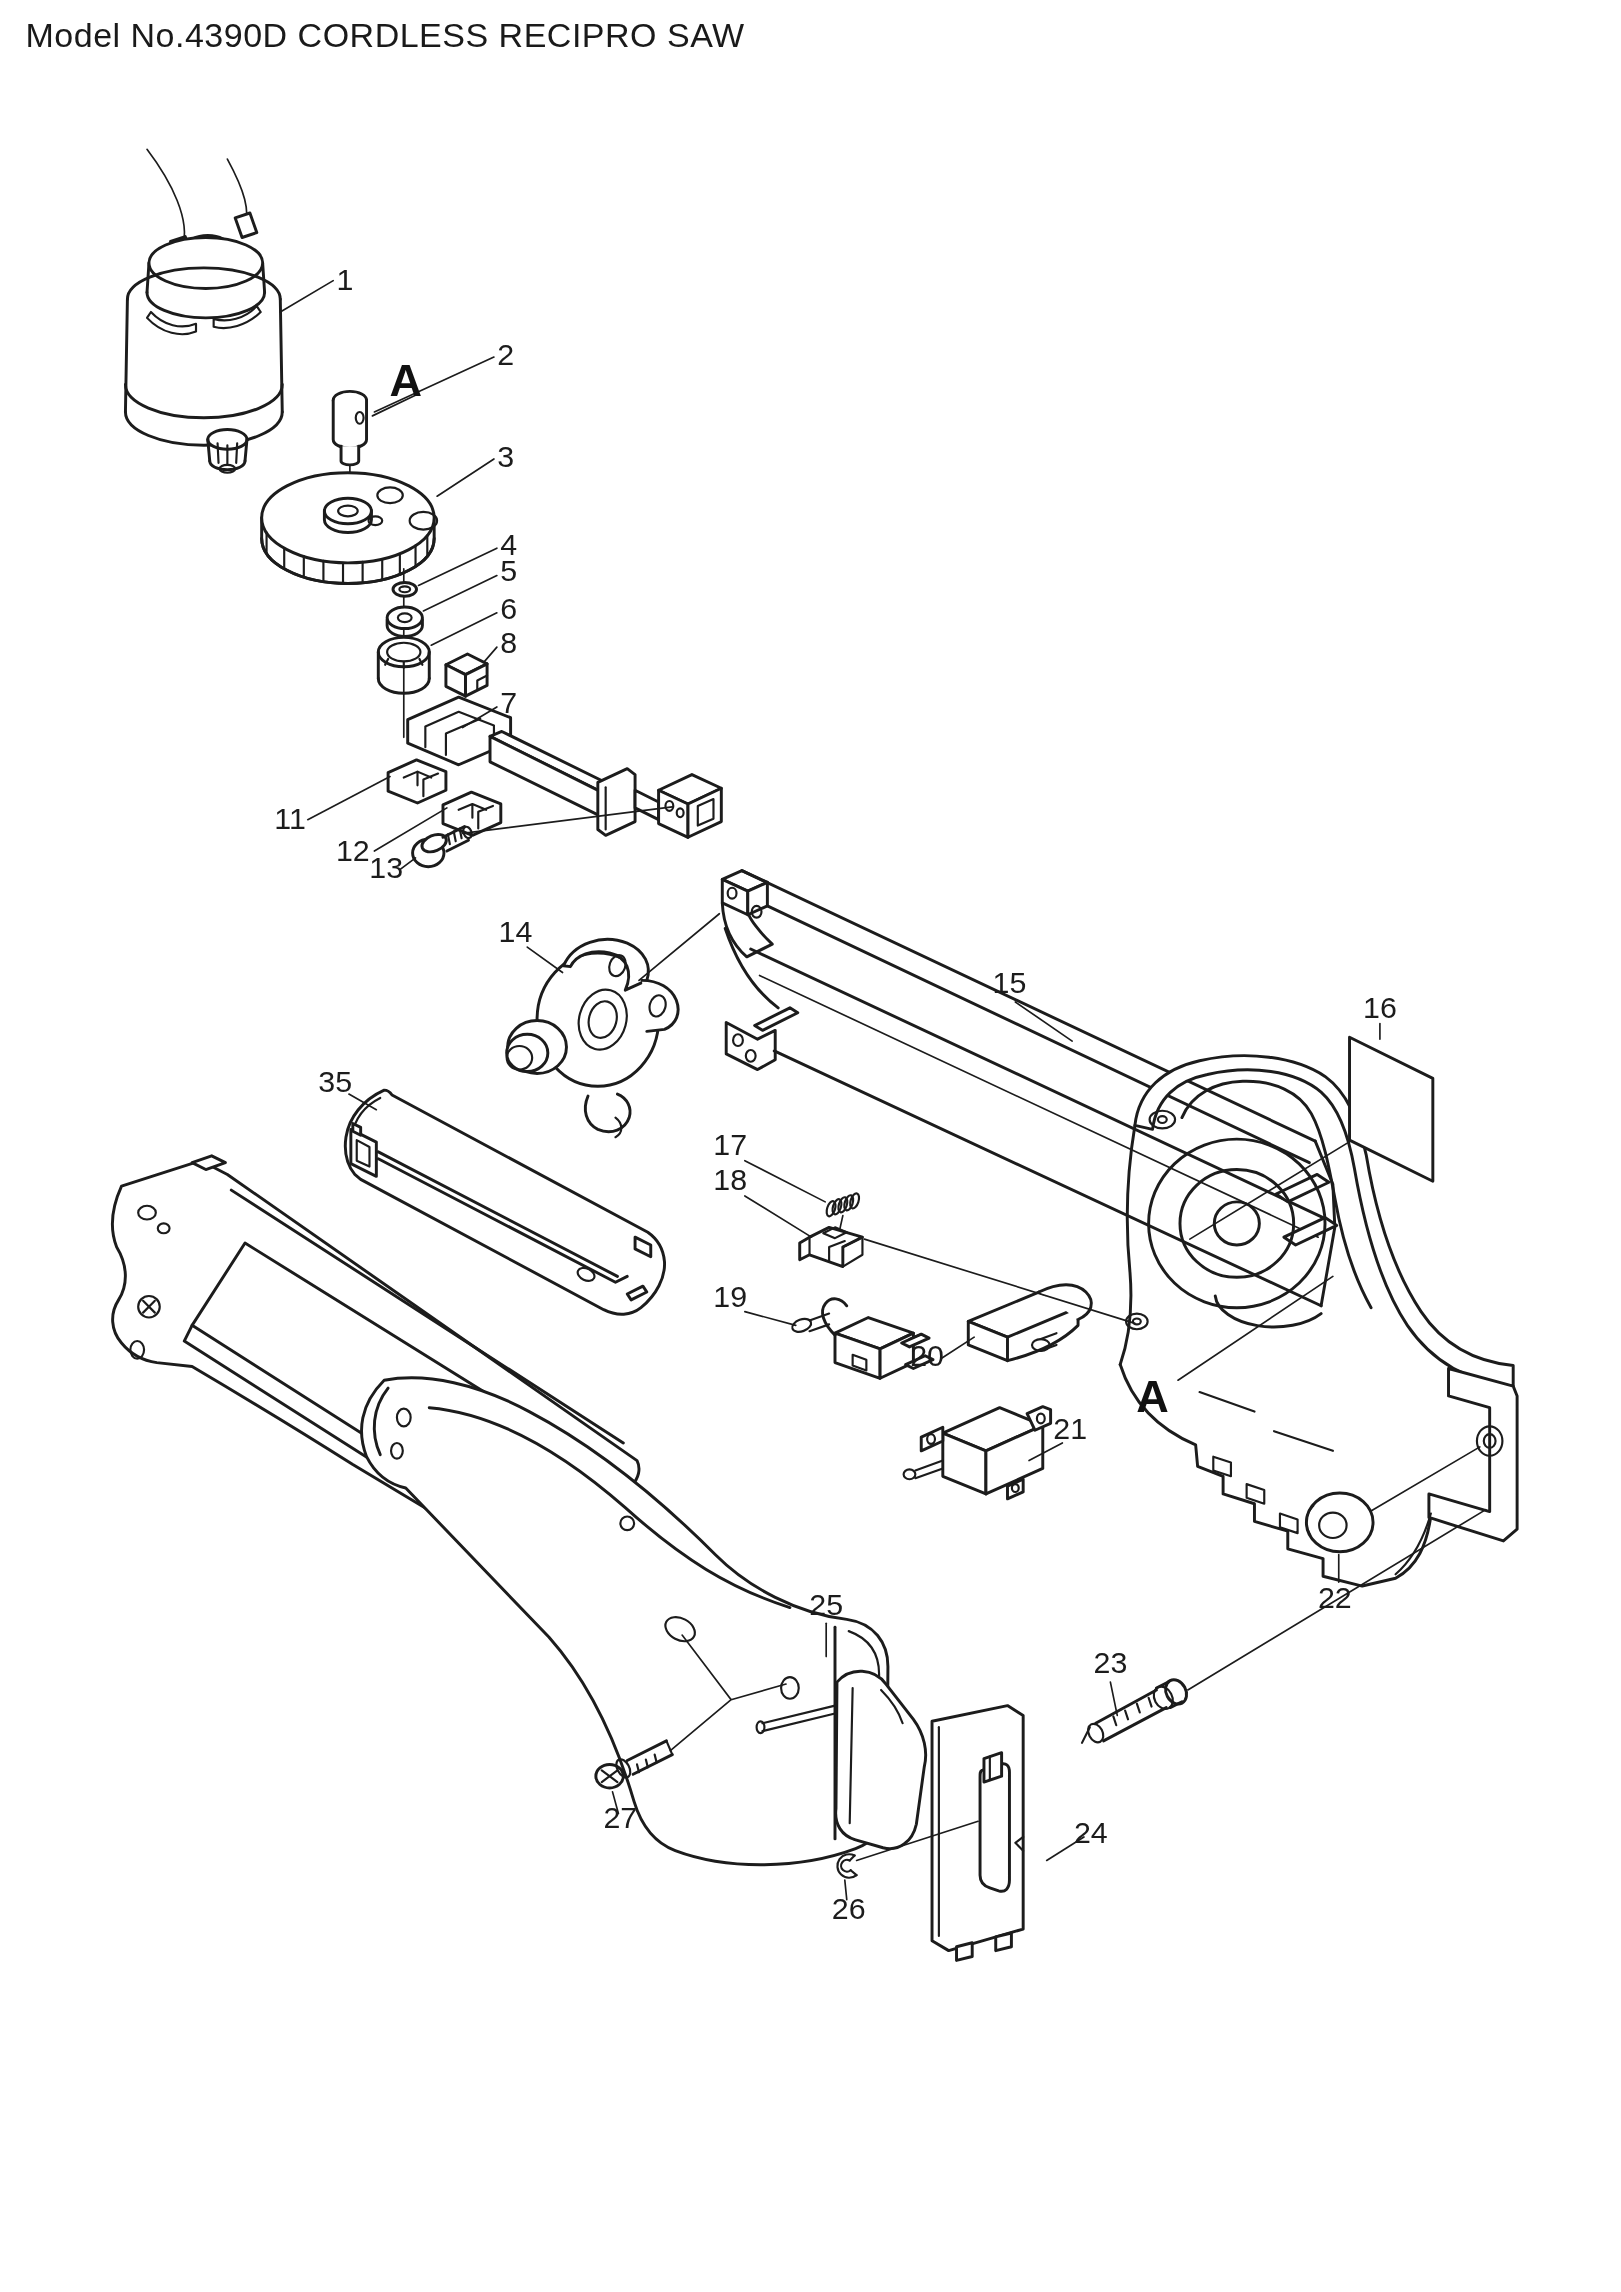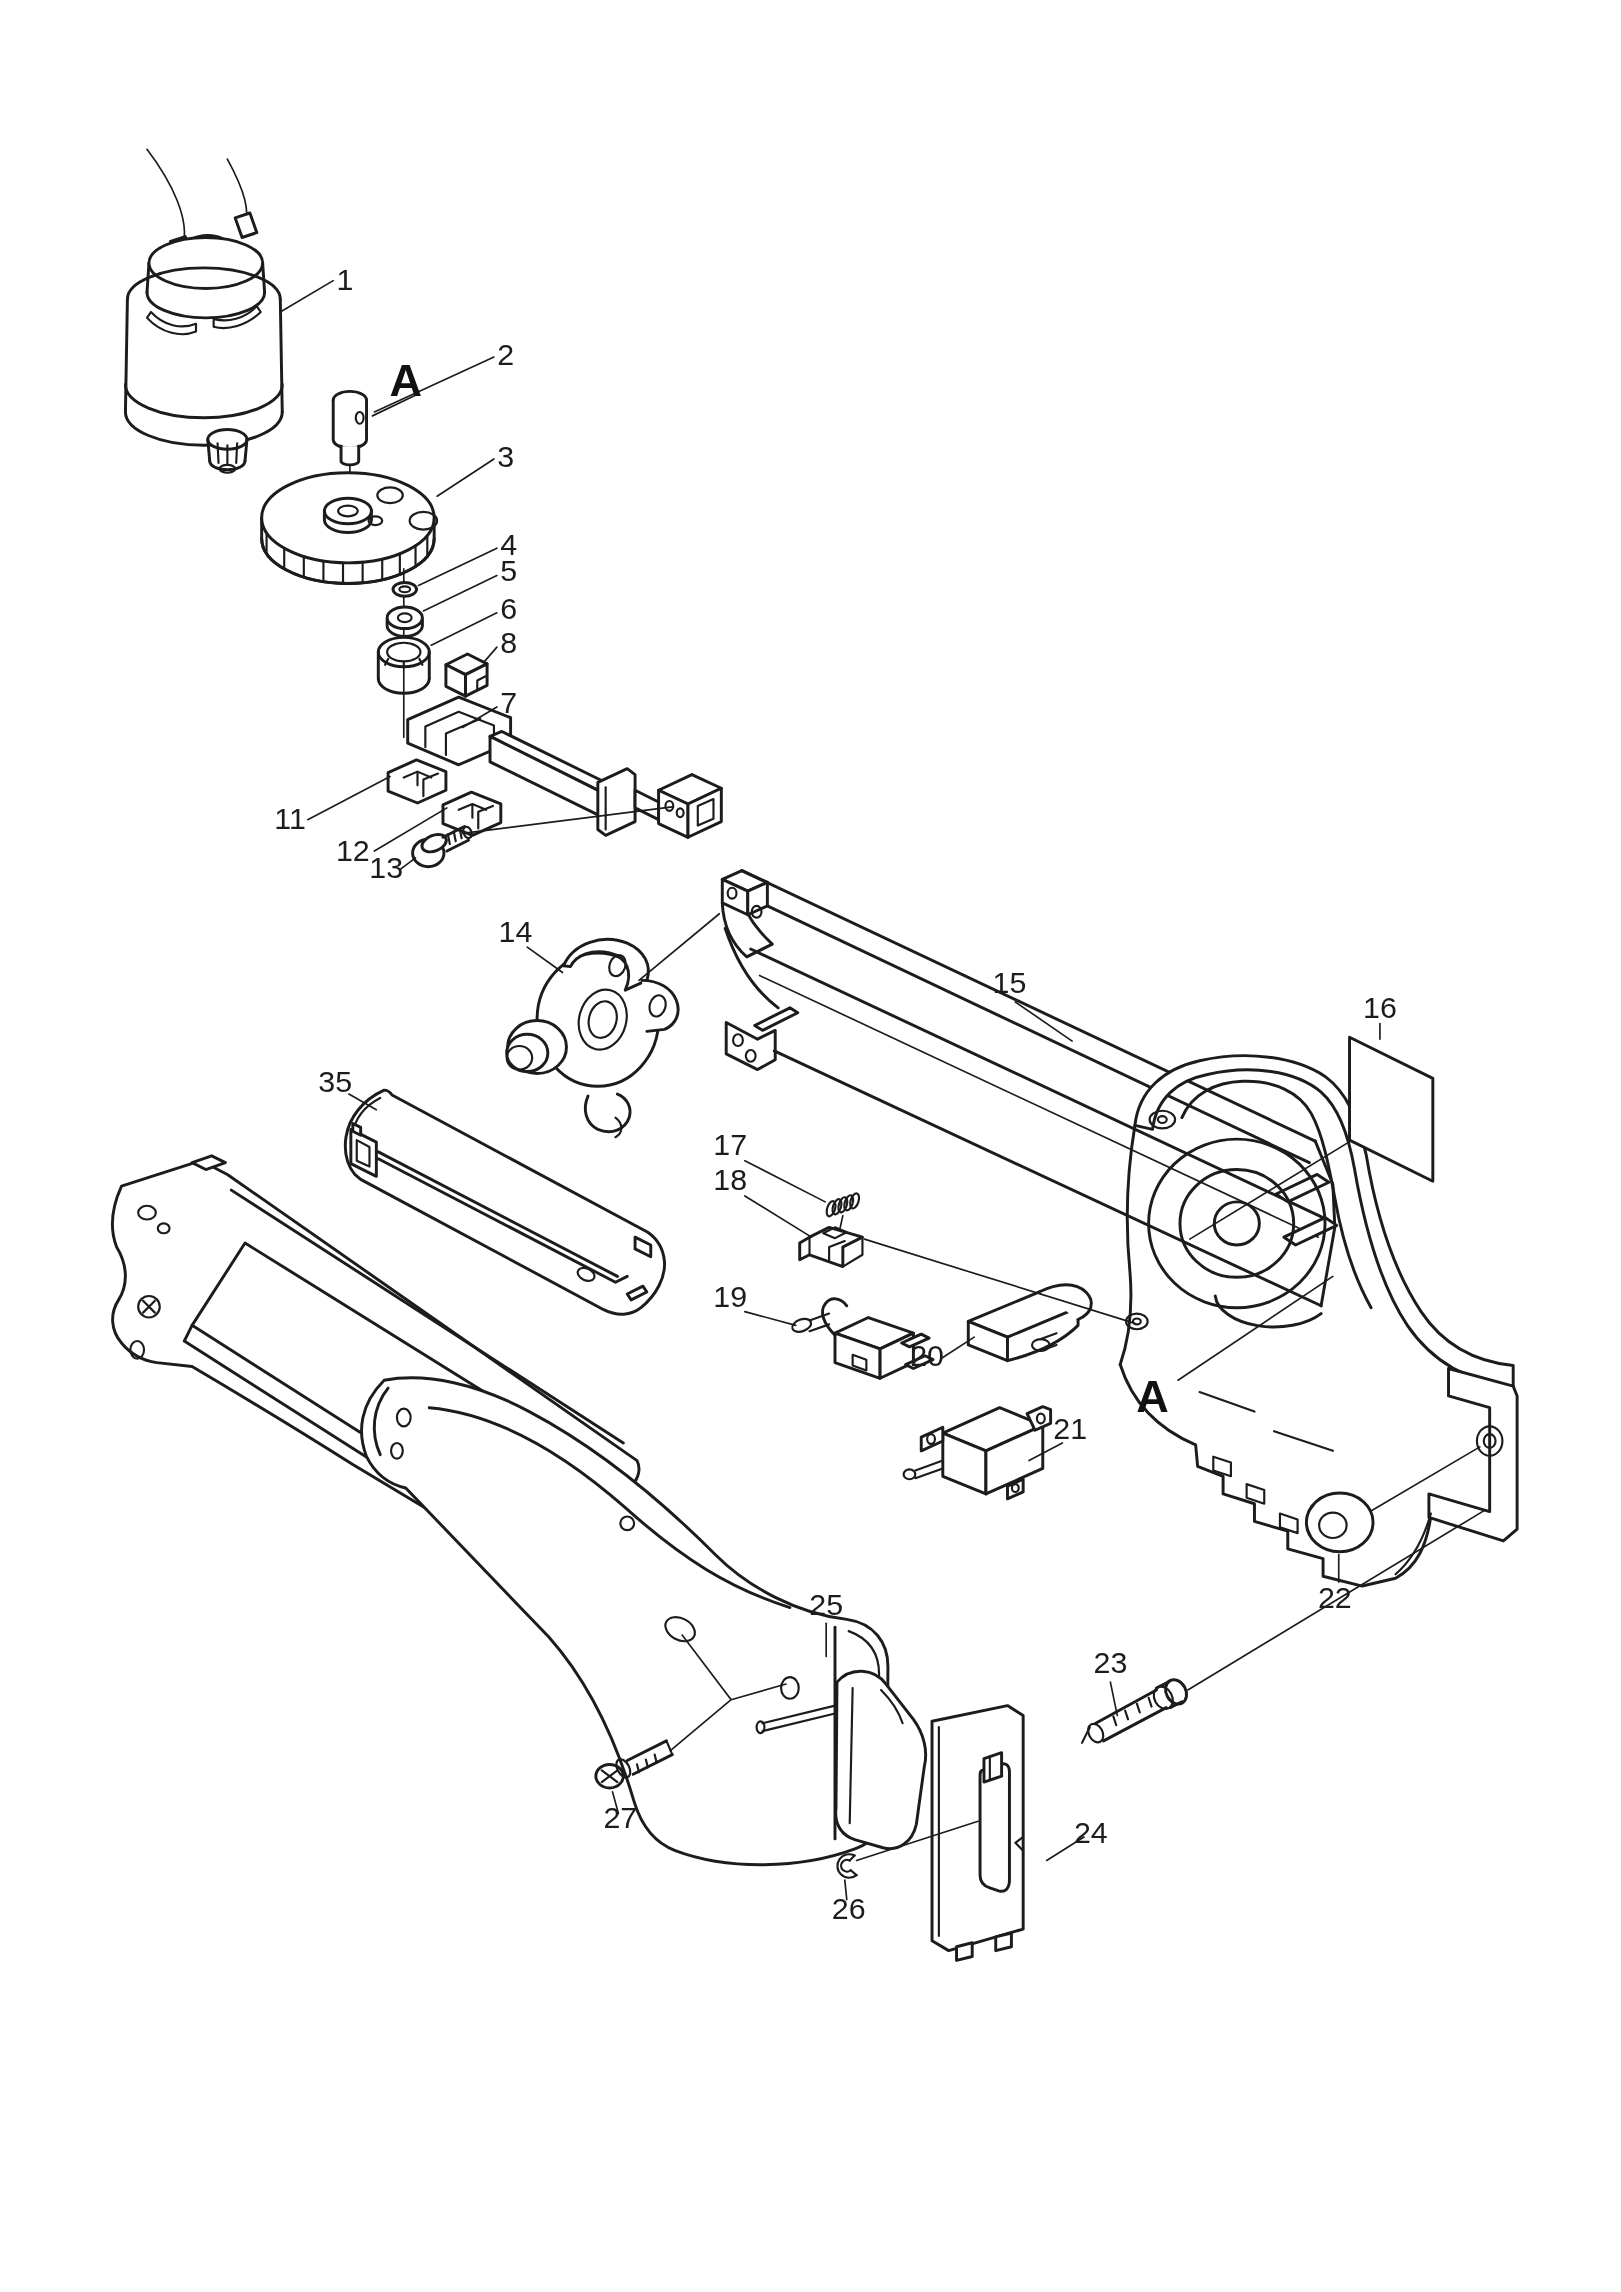--- a/index.html
+++ b/index.html
@@ -13,20 +13,21 @@
   .lnw{stroke:#1c1c1c;fill:#ffffff;stroke-width:3;stroke-linejoin:round;stroke-linecap:round;}
   .thin{stroke:#1c1c1c;fill:none;stroke-width:1.7;stroke-linecap:round;}
   .det{stroke:#1c1c1c;fill:none;stroke-width:2.2;stroke-linejoin:round;stroke-linecap:round;}
   .lbl{font-size:31px;fill:#1c1c1c;font-family:"Liberation Sans", sans-serif;}
   .marker{font-size:46px;font-weight:bold;fill:#111;font-family:"Liberation Sans", sans-serif;}
 </style>
 </head>
 <body>
 
 <div class="page">
+  <div class="title">Model No.4390D CORDLESS RECIPRO SAW</div>
 
   <svg width="1621" height="2293" viewBox="0 0 1654 2339">
 
     <g>
       <path class="lnw" d="M737,897 L757,888 L783,900 L763,909 Z"></path>
       <path class="lnw" d="M737,897 L737,921 L763,933 L763,909 Z"></path>
       <path class="lnw" d="M763,909 L783,900 L783,924 L763,933 Z"></path>
       <ellipse class="det" cx="747" cy="911" rx="4.5" ry="5.5"></ellipse>
       <path class="ln" d="M737,921 C738,943 746,962 762,976 L788,963 C774,950 766,938 764,933"></path>
       <ellipse class="det" cx="772" cy="930" rx="5" ry="6"></ellipse>

